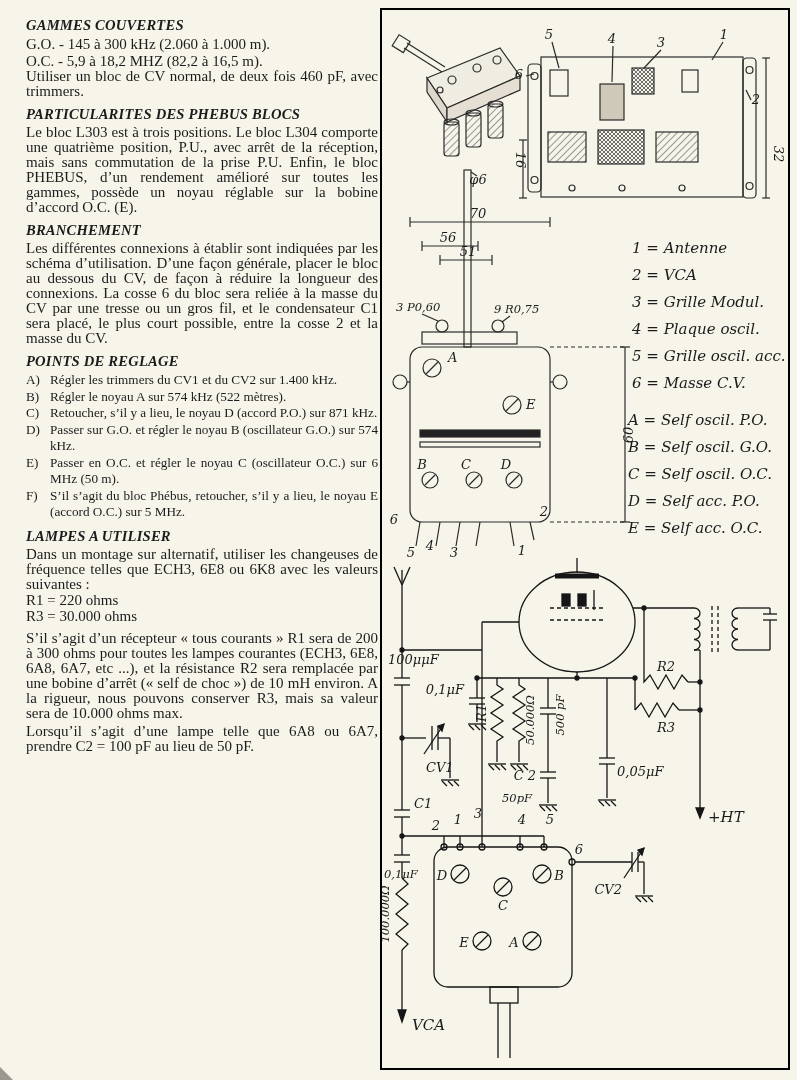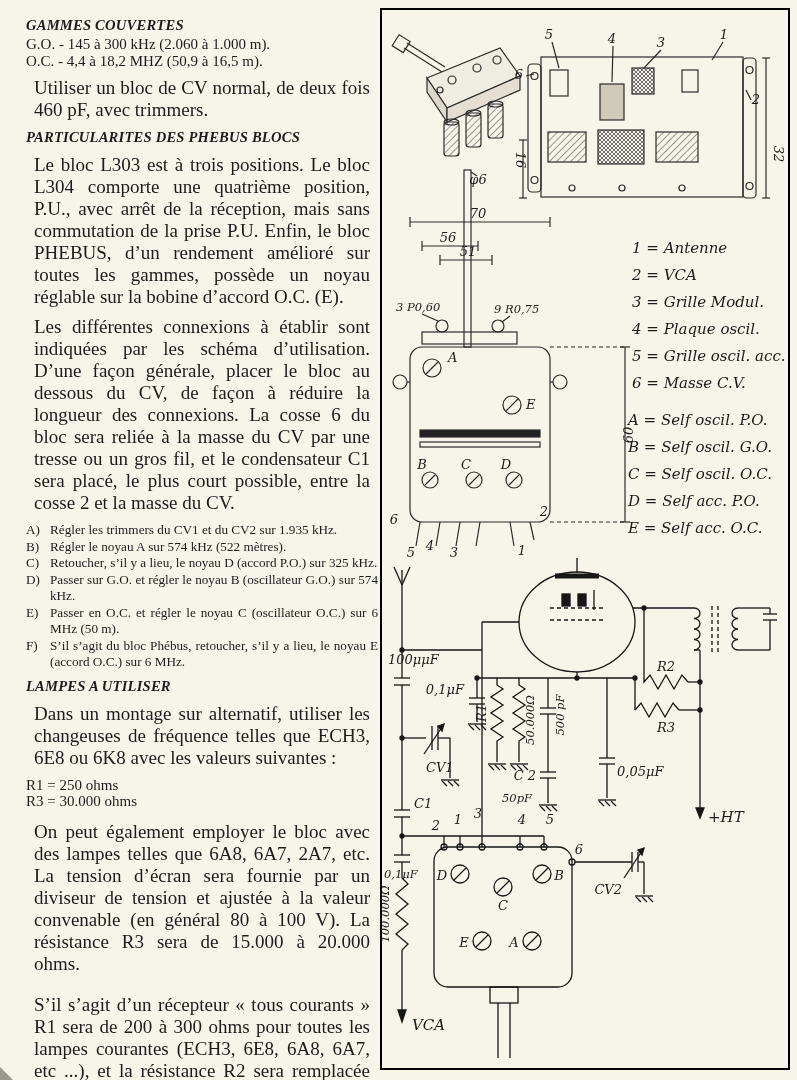--- a/index.html
+++ b/index.html
@@ -1,21 +1,21 @@
 <!DOCTYPE html>
 <html><head>
 <meta charset="utf-8">
 <style>
   html,body{margin:0;padding:0;background:#d8d5cc;}
   .page{position:relative;width:797px;height:1080px;background:#f7f4ea;overflow:hidden;
         font-family:"Liberation Serif",serif;color:#1c1c1c;}
   
   .left-col{position:absolute;left:26px;top:10px;width:352px;}
   .sec{font-style:italic;font-weight:bold;font-size:14.6px;margin:7px 0 2px 0;letter-spacing:.2px;}
-  .p{margin:8px;font-size:19px;line-height:22px;text-align:justify;}
+  .p{margin:0;font-size:15px;line-height:15px;text-align:justify;}
   .pline{margin:0;font-size:15px;line-height:16.5px;text-align:left;}
   .li{display:flex;font-size:13.2px;line-height:16.5px;}
   .li .lbl{flex:none;width:24px;}
   .li .txt{flex:1;text-align:justify;}
   .gap{height:3px;}
   
   .diagram-panel{position:absolute;left:380px;top:8px;width:410px;height:1062px;
                  border:2px solid #000;box-sizing:border-box;background:#f7f4ea;}
   svg text{fill:#1b1b1b;}
   .hw{font-family:"DejaVu Serif",serif;font-style:italic;}
@@ -27,59 +27,60 @@
 </style>
 </head>
 <body>
 
 <div class="page">
 
   <div class="left-col">
 
     <h3 class="sec">GAMMES COUVERTES</h3>
     <p class="pline">G.O. - 145 à 300 kHz (2.060 à 1.000 m).</p>
-    <p class="pline">O.C. - 4,4 à 18,2 MHZ (50,9 à 16,5 m).</p>
+    <p class="pline">O.C. - 5,9 à 18,2 MHZ (82,2 à 16,5 m).</p>
     <p class="p">Utiliser un bloc de CV normal, de deux fois 460 pF, avec trimmers.</p>
 
     <h3 class="sec">PARTICULARITES DES PHEBUS BLOCS</h3>
     <p class="p">Le bloc L303 est à trois positions. Le bloc L304 comporte une quatrième position, P.U., avec arrêt de la réception, mais sans commutation de la prise P.U. Enfin, le bloc PHEBUS, d’un rendement amélioré sur toutes les gammes, possède un noyau réglable sur la bobine d’accord O.C. (E).</p>
 
+    <h3 class="sec">BRANCHEMENT</h3>
     <p class="p">Les différentes connexions à établir sont indiquées par les schéma d’utilisation. D’une façon générale, placer le bloc au dessous du CV, de façon à réduire la longueur des connexions. La cosse 6 du bloc sera reliée à la masse du CV par une tresse ou un gros fil, et le condensateur C1 sera placé, le plus court possible, entre la cosse 2 et la masse du CV.</p>
 
+    <h3 class="sec">POINTS DE REGLAGE</h3>
     <div class="li">
       <span class="lbl">A)</span>
-      <span class="txt">Régler les trimmers du CV1 et du CV2 sur 1.935 kHz.</span>
+      <span class="txt">Régler les trimmers du CV1 et du CV2 sur 1.400 kHz.</span>
     </div>
     <div class="li">
       <span class="lbl">B)</span>
       <span class="txt">Régler le noyau A sur 574 kHz (522 mètres).</span>
     </div>
     <div class="li">
       <span class="lbl">C)</span>
-      <span class="txt">Retoucher, s’il y a lieu, le noyau D (accord P.O.) sur 325 kHz.</span>
+      <span class="txt">Retoucher, s’il y a lieu, le noyau D (accord P.O.) sur 871 kHz.</span>
     </div>
     <div class="li">
       <span class="lbl">D)</span>
       <span class="txt">Passer sur G.O. et régler le noyau B (oscillateur G.O.) sur 574 kHz.</span>
     </div>
     <div class="li">
       <span class="lbl">E)</span>
       <span class="txt">Passer en O.C. et régler le noyau C (oscillateur O.C.) sur 6 MHz (50 m).</span>
     </div>
     <div class="li">
       <span class="lbl">F)</span>
-      <span class="txt">S’il s’agit du bloc Phébus, retoucher, s’il y a lieu, le noyau E (accord O.C.) sur 6 MHz.</span>
+      <span class="txt">S’il s’agit du bloc Phébus, retoucher, s’il y a lieu, le noyau E (accord O.C.) sur 5 MHz.</span>
     </div>
 
     <h3 class="sec">LAMPES A UTILISER</h3>
     <p class="p">Dans un montage sur alternatif, utiliser les changeuses de fréquence telles que ECH3, 6E8 ou 6K8 avec les valeurs suivantes :</p>
-    <p class="pline">R1 = 250 ohms</p>
+    <p class="pline">R1 = 220 ohms</p>
     <p class="pline">R3 = 30.000 ohms</p>
     <div class="gap"></div>
-    <p class="p">On peut également employer le bloc avec des lampes telles que 6A8, 6A7, 2A7, etc. La tension d’écran sera fournie par un diviseur de tension et ajustée à la valeur convenable (en général 80 à 100 V). La résistance R3 sera de 15.000 à 20.000 ohms.</p>
     <div class="gap"></div>
     <p class="p">S’il s’agit d’un récepteur « tous courants » R1 sera de 200 à 300 ohms pour toutes les lampes courantes (ECH3, 6E8, 6A8, 6A7, etc ...), et la résistance R2 sera remplacée par une bobine d’arrêt (« self de choc ») de 10 mH environ. A la rigueur, nous pouvons conserver R3, mais sa valeur sera de 10.000 ohms max.</p>
     <div class="gap"></div>
     <p class="p">Lorsqu’il s’agit d’une lampe telle que 6A8 ou 6A7, prendre C2 = 100 pF au lieu de 50 pF.</p>
   </div>
 
   <div class="diagram-panel">
     <svg width="406" height="1058" viewBox="0 0 406 1058">
       <defs>
         <pattern id="h1" patternUnits="userSpaceOnUse" width="5" height="5" patternTransform="rotate(45)">

